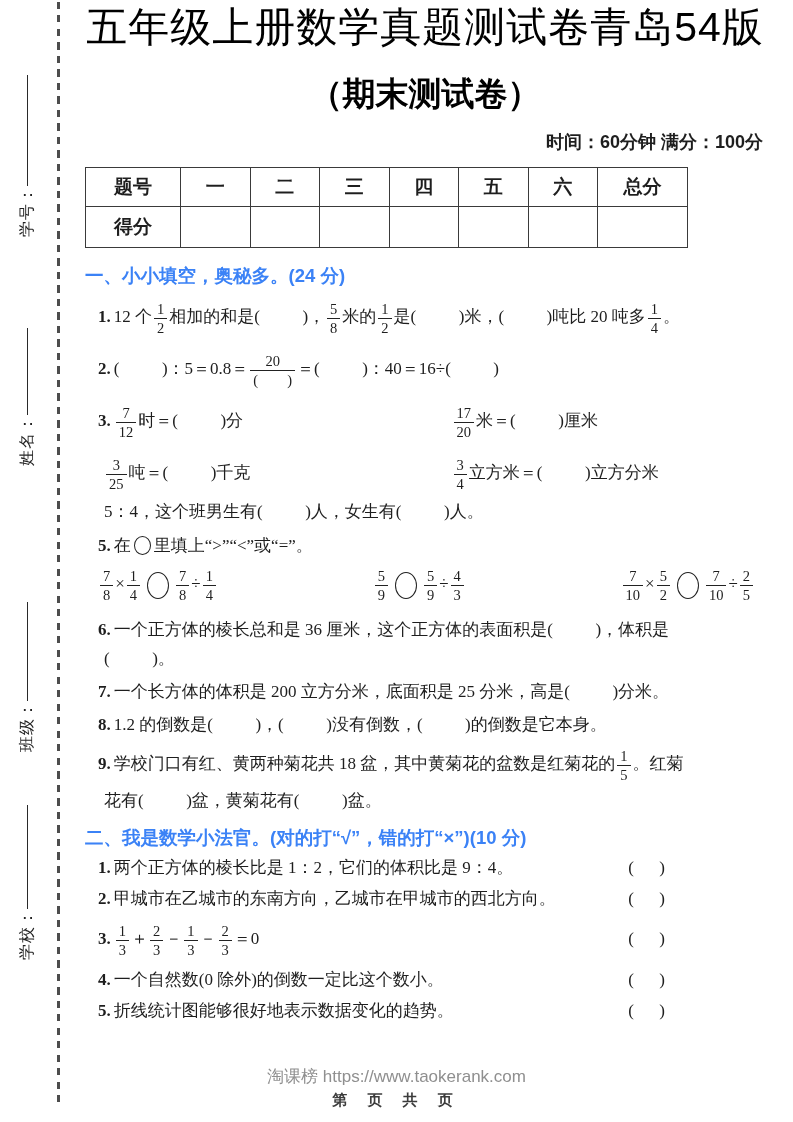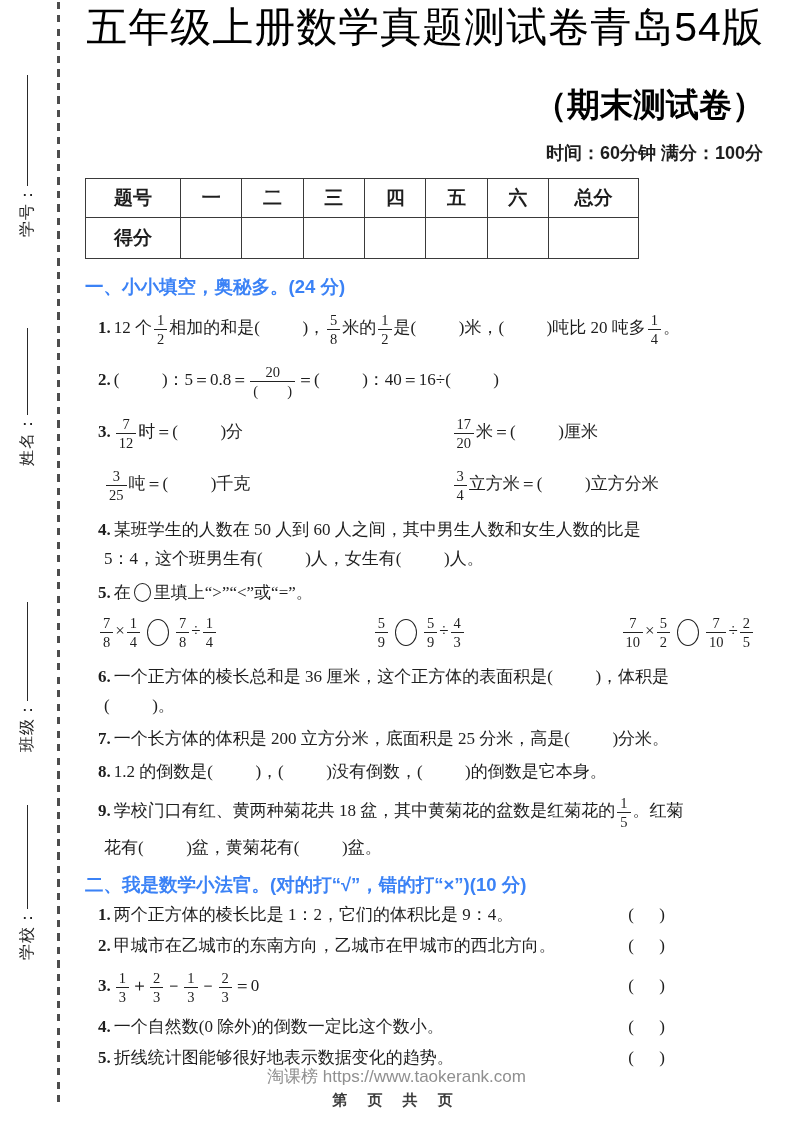--- a/index.html
+++ b/index.html
@@ -12,27 +12,27 @@
     background:repeating-linear-gradient(to bottom,#4d4d4d 0 7px,transparent 7px 13.5px); }
   .side-field { position:absolute; left:15px; height:24px; transform-origin:0 0;
     transform:rotate(-90deg); display:flex; align-items:center; }
   .side-label { font-size:16px; color:#222; letter-spacing:1px; white-space:pre; }
   .side-line { flex:1; height:0; border-bottom:1.6px solid #2a2a2a; }
 
   
   .main { position:absolute; left:85px; top:0; width:680px; }
   .title { text-align:center; font-size:41px; font-weight:normal; color:#000;
     font-family:"Liberation Sans","DejaVu Sans",sans-serif; letter-spacing:1px; }
-  .subtitle { margin-top:28px; text-align:right; font-size:33px; font-weight:bold; color:#000;
+  .subtitle { margin-top:17px; text-align:center; font-size:33px; font-weight:bold; color:#000;
     font-family:"Liberation Sans","DejaVu Sans",sans-serif; }
   .meta { margin-top:13px; margin-bottom:13px; text-align:right; font-size:18px; font-weight:600;
     padding-right:2px; font-family:"Liberation Sans","DejaVu Sans",sans-serif; }
 
   
-  table.score { width:554px; border-collapse:collapse; table-layout:fixed;padding-left:36px; }
+  table.score { width:603px; border-collapse:collapse; table-layout:fixed;padding-left:36px; }
   table.score td { border:1.6px solid #3a3a3a; text-align:center; font-size:19px; font-weight:bold;
     font-family:"Liberation Sans","DejaVu Sans",sans-serif; }
   table.score tr:first-child td { height:39px; }
   table.score tr:last-child td { height:41px; }
   td.lblcol { width:95px; }
   td.sumcol { width:90px; }
 
   
   .sec-head { margin-top:15px; font-size:18.5px; font-weight:bold; color:#3b82f6;
     font-family:"Liberation Sans","DejaVu Sans",sans-serif; }
@@ -123,21 +123,20 @@
     <div class="q qf"><span class="t bd">1.</span><span class="t">12 个</span><span class="frac"><span class="fn">1</span><span class="fd">2</span></span><span class="t">相加的和是(          )，</span><span class="frac"><span class="fn">5</span><span class="fd">8</span></span><span class="t">米的</span><span class="frac"><span class="fn">1</span><span class="fd">2</span></span><span class="t">是(          )米，(          )吨比 20 吨多</span><span class="frac"><span class="fn">1</span><span class="fd">4</span></span><span class="t">。</span></div>
     <div class="q qf"><span class="t bd">2.</span><span class="t">(          )：5＝0.8＝</span><span class="frac"><span class="fn">20</span><span class="fd">(        )</span></span><span class="t">＝(          )：40＝16÷(          )</span></div>
 
     <div class="grid2">
       <div class="q qf"><span class="t bd">3.</span><span class="frac"><span class="fn">7</span><span class="fd">12</span></span><span class="t">时＝(          )分</span></div>
       <div class="q qf"><span class="frac"><span class="fn">17</span><span class="fd">20</span></span><span class="t">米＝(          )厘米</span></div>
       <div class="q qf cont"><span class="frac"><span class="fn">3</span><span class="fd">25</span></span><span class="t">吨＝(          )千克</span></div>
       <div class="q qf"><span class="frac"><span class="fn">3</span><span class="fd">4</span></span><span class="t">立方米＝(          )立方分米</span></div>
     </div>
 
-    <div class="q" style="margin-top:9px;"><span class="t bd">4.</span><span class="t">某班学生的人数在 50 人到 60 人之间，其中男生人数和女生人数的比是</span></div>
     <div class="q cont" style="margin-top:2px;"><span class="t">5：4，这个班男生有(          )人，女生有(          )人。</span></div>
 
     <div class="q" style="margin-top:7px;"><span class="t bd">5.</span><span class="t">在</span><span class="circ sm"></span><span class="t">里填上“&gt;”“&lt;”或“=”。</span></div>
     <div class="cmp-row q qf" style="margin-top:2px;">
       <div><span class="frac"><span class="fn">7</span><span class="fd">8</span></span><span class="t">×</span><span class="frac"><span class="fn">1</span><span class="fd">4</span></span><span class="circ lg"></span><span class="frac"><span class="fn">7</span><span class="fd">8</span></span><span class="t">÷</span><span class="frac"><span class="fn">1</span><span class="fd">4</span></span></div>
       <div><span class="frac"><span class="fn">5</span><span class="fd">9</span></span><span class="circ lg"></span><span class="frac"><span class="fn">5</span><span class="fd">9</span></span><span class="t">÷</span><span class="frac"><span class="fn">4</span><span class="fd">3</span></span></div>
       <div><span class="frac"><span class="fn">7</span><span class="fd">10</span></span><span class="t">×</span><span class="frac"><span class="fn">5</span><span class="fd">2</span></span><span class="circ lg"></span><span class="frac"><span class="fn">7</span><span class="fd">10</span></span><span class="t">÷</span><span class="frac"><span class="fn">2</span><span class="fd">5</span></span></div>
     </div>
 
     <div class="q" style="margin-top:9px;"><span class="t bd">6.</span><span class="t">一个正方体的棱长总和是 36 厘米，这个正方体的表面积是(          )，体积是</span></div>

